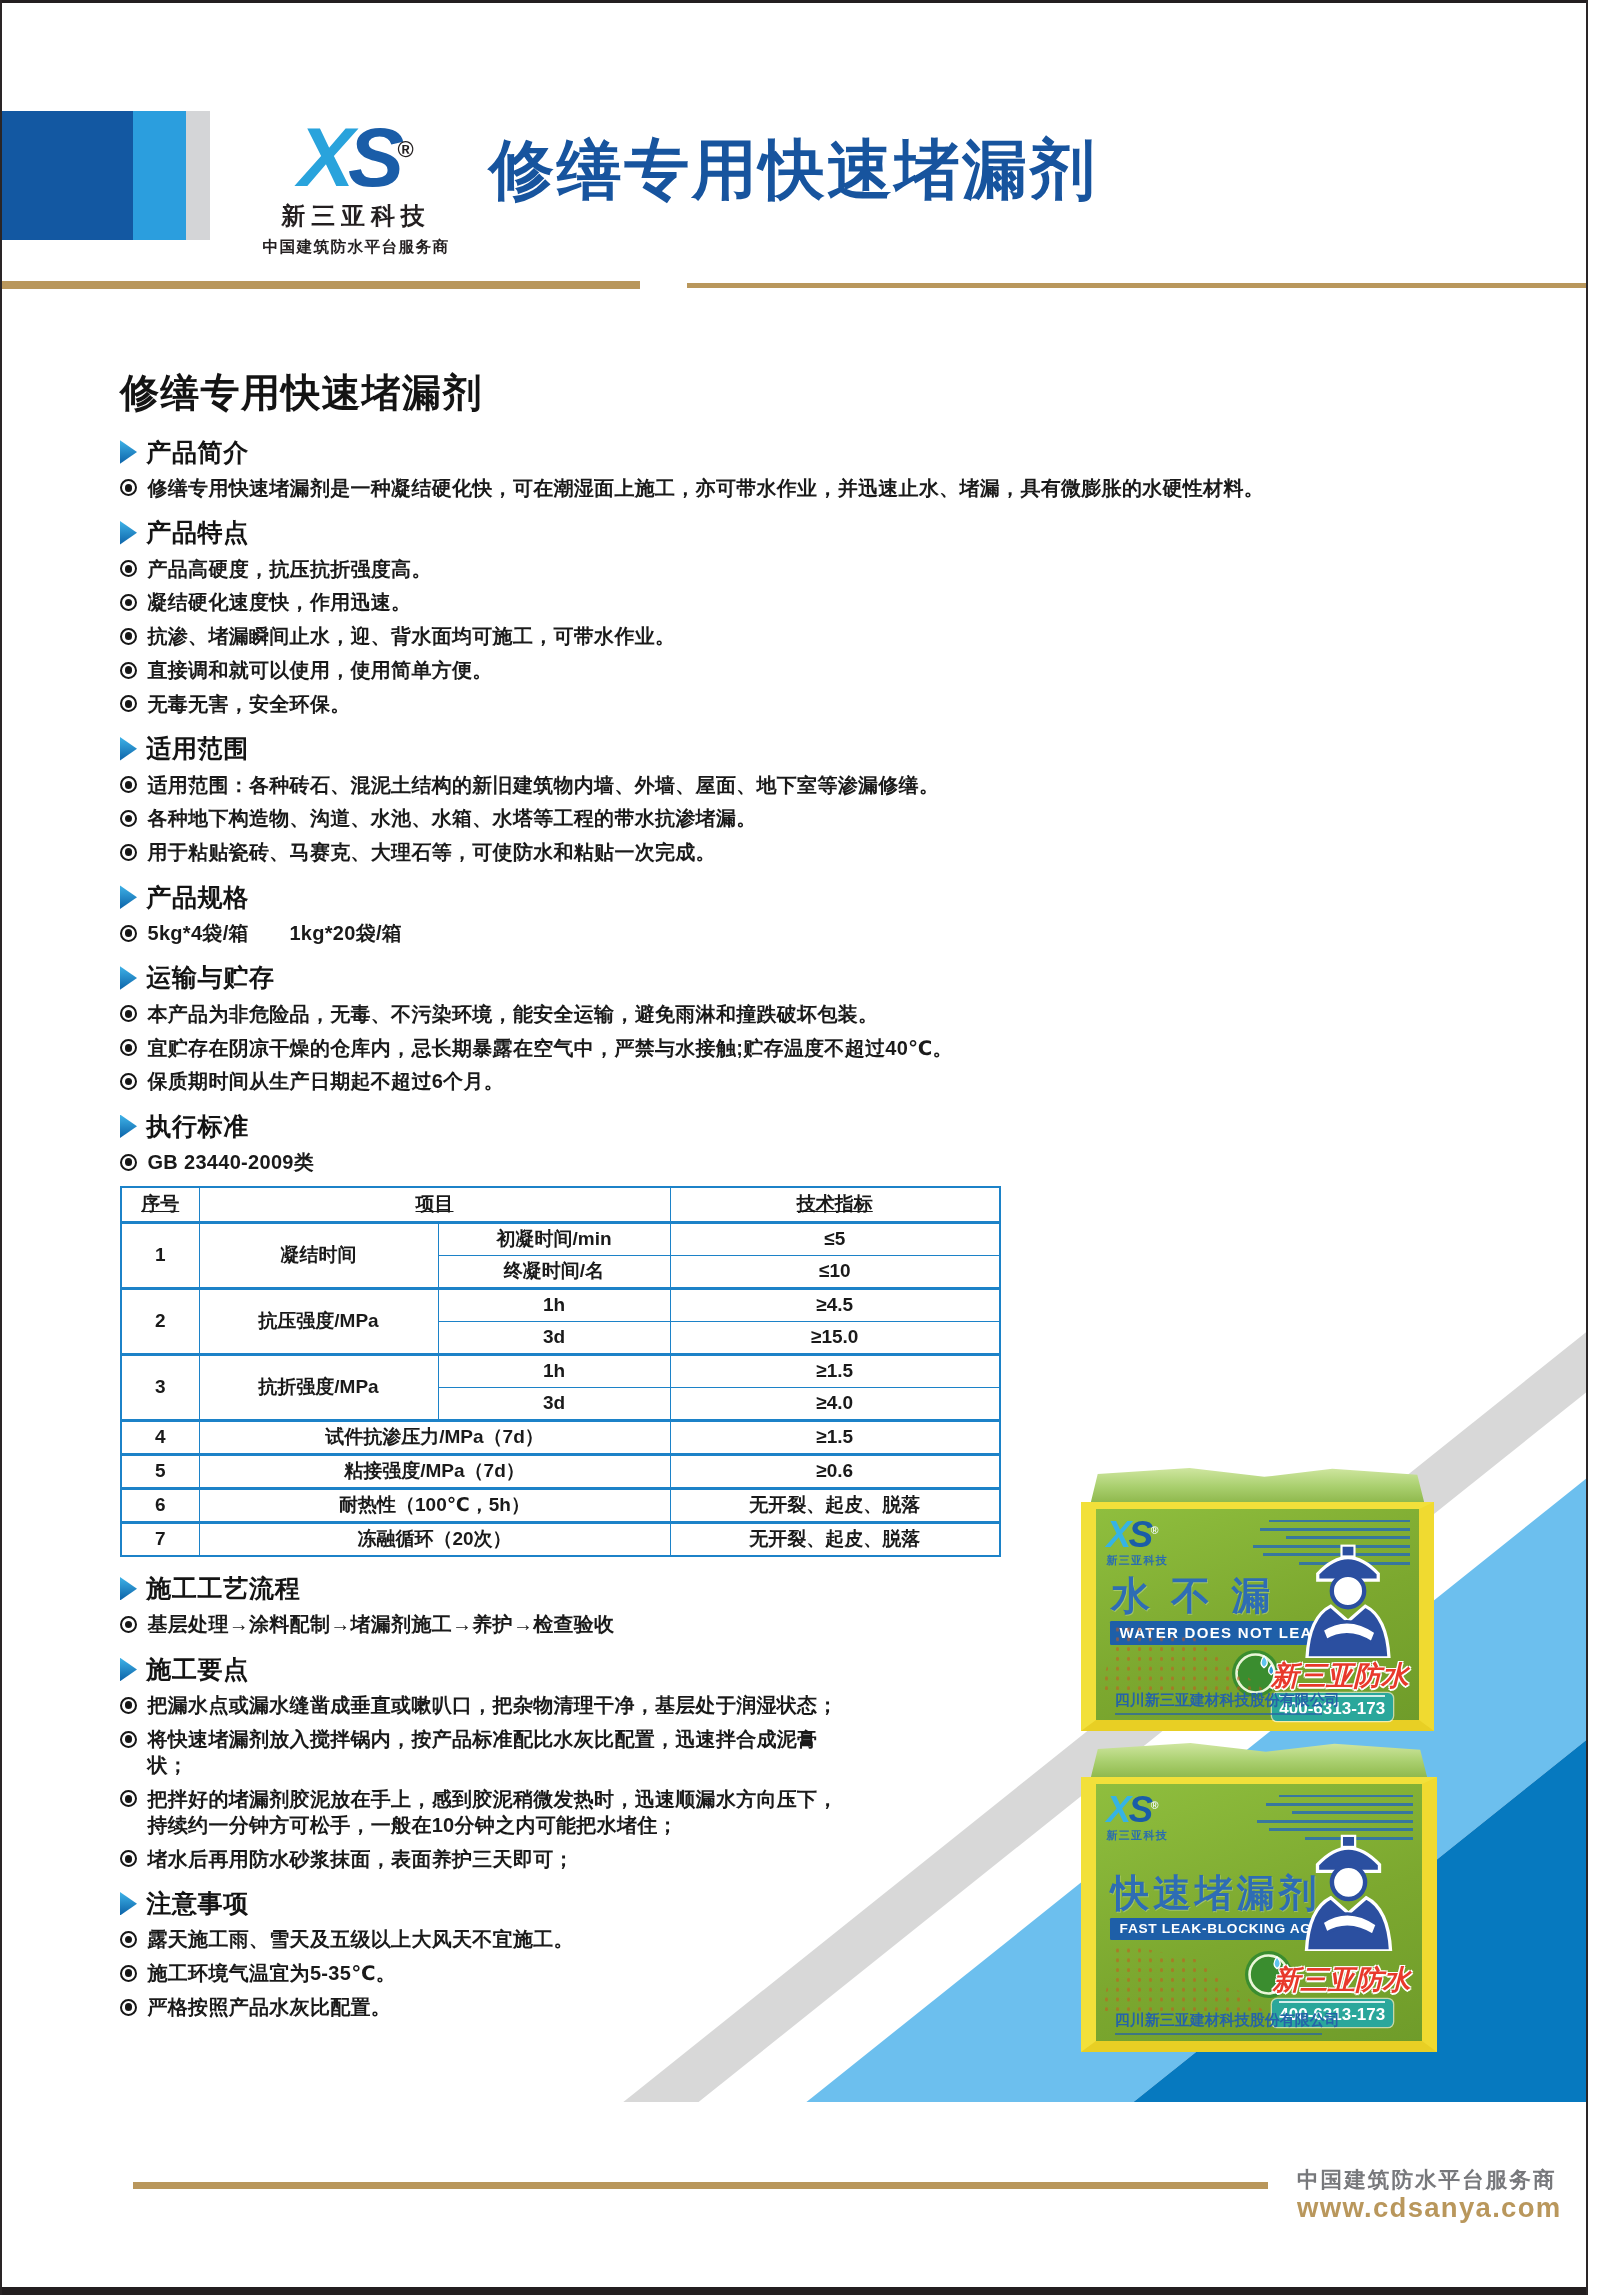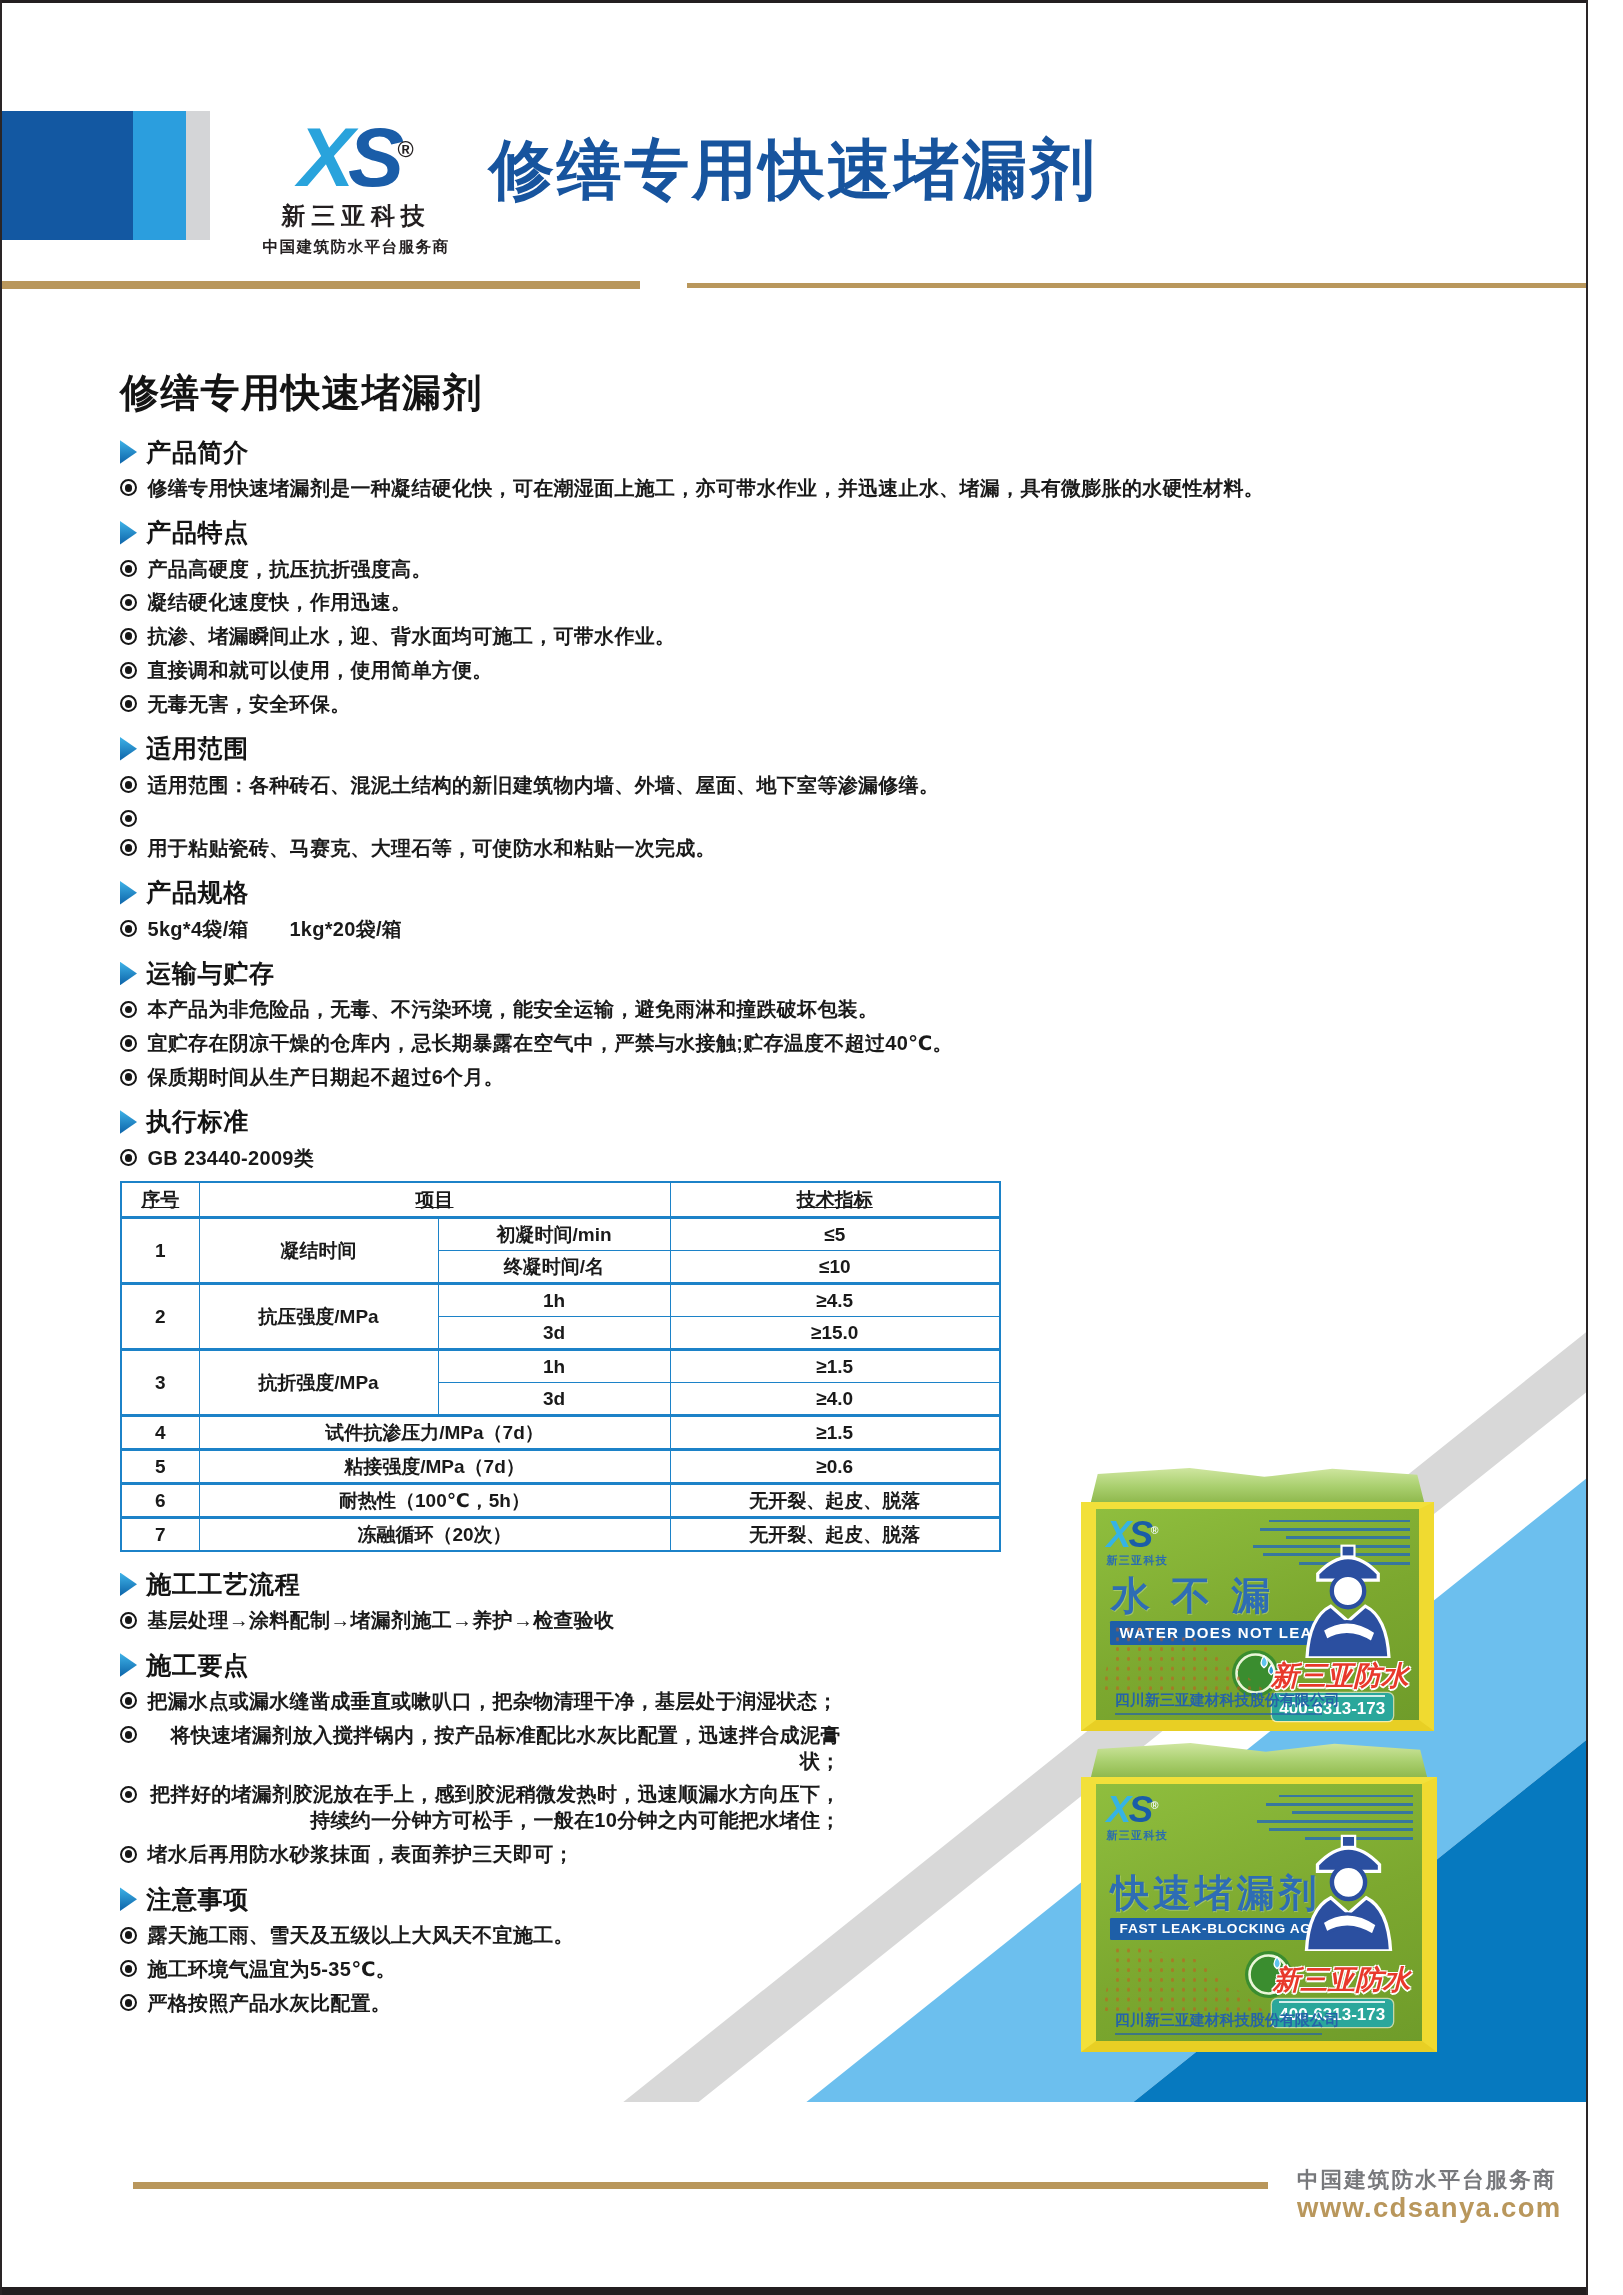--- a/index.html
+++ b/index.html
@@ -32,21 +32,21 @@
   .section{margin-top:17px;}
   .sec-head{display:flex;align-items:center;gap:9.2px;height:30px;}
   .arrow{width:17px;height:23.5px;flex:0 0 auto;
          background:linear-gradient(180deg,#3fb3e8 0%,#0c63a8 100%);
          clip-path:polygon(0 0,100% 50%,0 100%);}
   .sec-title{font-size:25px;font-weight:bold;color:#141414;letter-spacing:0.7px;}
   .bullet{display:flex;align-items:flex-start;gap:10.5px;margin-top:7.8px;}
   .bul{width:13px;height:13px;border:2px solid #161616;border-radius:50%;position:relative;flex:0 0 auto;margin-top:4.6px;}
   .bul::after{content:"";position:absolute;inset:2.6px;background:#161616;border-radius:50%;}
   .bullet-text{font-size:20px;font-weight:600;color:#1a1a1a;line-height:26px;letter-spacing:0.3px;}
-  .narrow .bullet-text{max-width:693px;text-align:right;}
+  .narrow .bullet-text{max-width:693px;}
   
   .spec-table{border-collapse:collapse;margin-top:10.5px;table-layout:fixed;width:880px;background:#fff;}
   .spec-table td,.spec-table th{border:1.3px solid #1c82c8;font-size:19px;font-weight:600;color:#1a1a1a;
        text-align:center;vertical-align:middle;padding:0;height:31px;}
   .spec-table th{height:33px;font-weight:bold;text-decoration:underline;}
   .spec-table tr.grp>td{border-top:3.3px solid #1c82c8;}
   .spec-table{border:2px solid #1c82c8;}
   
   .pbox{position:absolute;width:353px;z-index:3;}
   .pbox .flaps{height:34px;margin:0 6.5px;background:linear-gradient(180deg,#cfe6a0 0%,#a9cf6e 55%,#90b94e 100%);
@@ -156,20 +156,21 @@
       <div class="sec-head">
         <span class="arrow"></span>
         <span class="sec-title">适用范围</span>
       </div>
       <div class="bullet">
           <span class="bul"></span>
           <span class="bullet-text">适用范围：各种砖石、混泥土结构的新旧建筑物内墙、外墙、屋面、地下室等渗漏修缮。</span>
         </div>
       <div class="bullet">
           <span class="bul"></span>
+          <span class="bullet-text">各种地下构造物、沟道、水池、水箱、水塔等工程的带水抗渗堵漏。</span>
         </div>
       <div class="bullet">
           <span class="bul"></span>
           <span class="bullet-text">用于粘贴瓷砖、马赛克、大理石等，可使防水和粘贴一次完成。</span>
         </div>
     </div>
 
     <div class="section">
       <div class="sec-head">
         <span class="arrow"></span>

